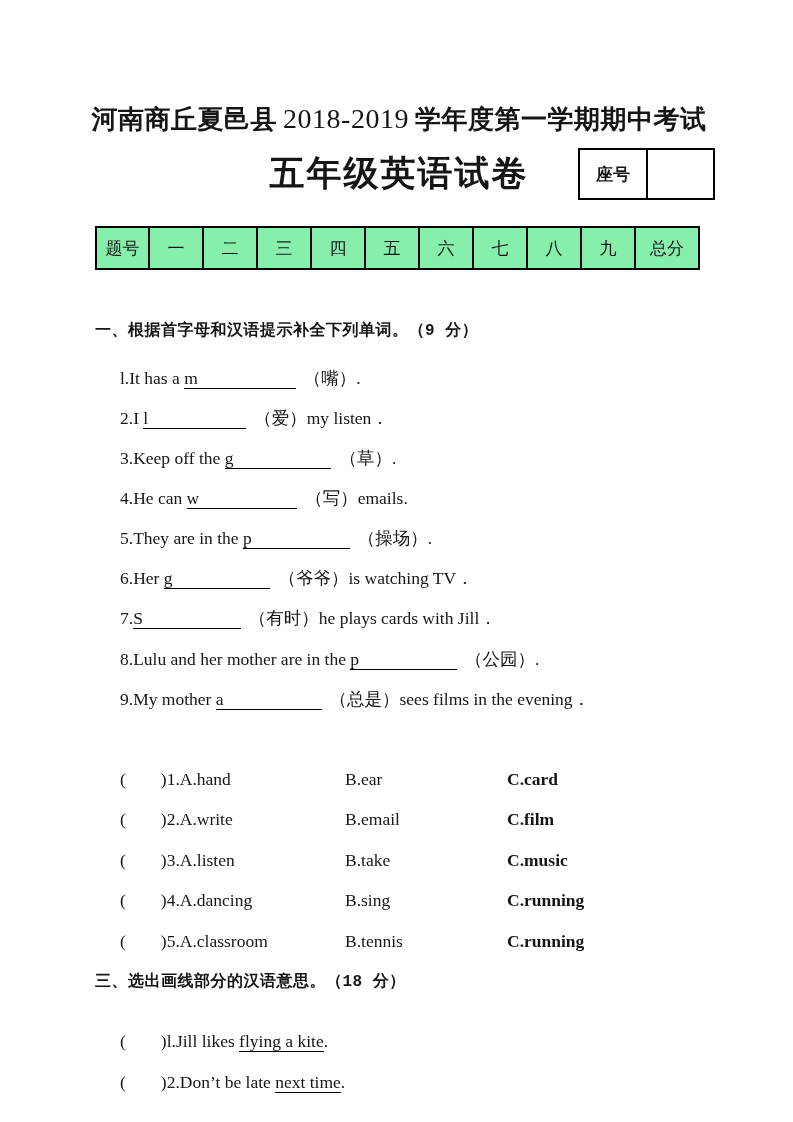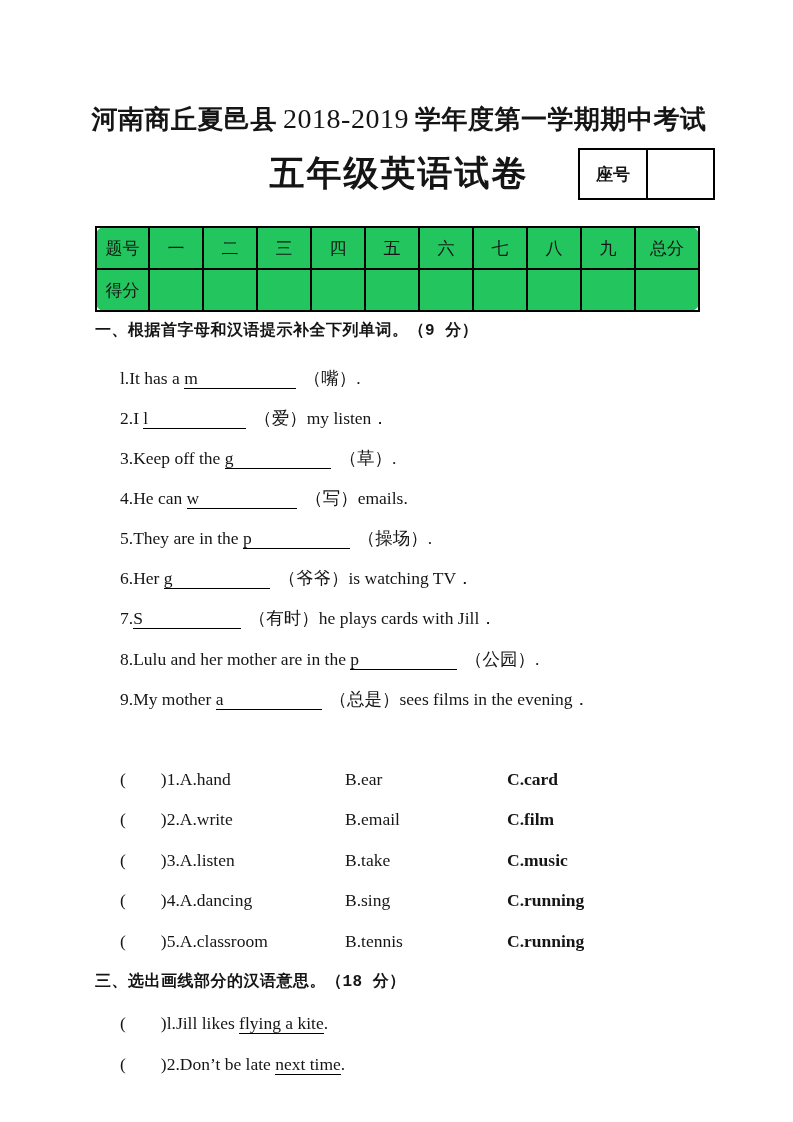--- a/index.html
+++ b/index.html
@@ -60,22 +60,21 @@
     font-size: 17px;
   }
   .seat-value { flex: 1; }
 
   
   .score-table {
     position: absolute;
     left: 95px; top: 226px;
     border-collapse: collapse;
     table-layout: fixed;
-    background: #22c55e;
-    border-radius: 12px;
+    background: #86efac;
   }
   .score-table td {
     border: 2px solid #000;
     height: 40px;
     text-align: center;
     vertical-align: middle;
     font-size: 17px;
     padding: 0;
   }
 
@@ -107,20 +106,21 @@
     font-size: 17.5px;
   }
   .s2-row .choice { position: absolute; left: 0; white-space: pre; }
   .s2-row .optB   { position: absolute; left: 225px; }
   .s2-row .optC   { position: absolute; left: 387px; font-weight: bold; }
   .s3-item {
     position: absolute;
     left: 120px;
     font-size: 17.5px;
     white-space: pre;
+    margin-top: 18px;
   }
   .underlined { border-bottom: 1.5px solid #000; }
 </style>
 </head>
 <body>
 
 <div class="page">
 
   <div class="title"><span>河南商丘夏邑县</span><span class="year">2018-2019</span><span>学年度第一学期期中考试</span></div>
 
@@ -152,33 +152,20 @@
         <td>二</td>
         <td>三</td>
         <td>四</td>
         <td>五</td>
         <td>六</td>
         <td>七</td>
         <td>八</td>
         <td>九</td>
         <td>总分</td>
       </tr>
-      <tr>
-        <td>得分</td>
-        <td></td>
-        <td></td>
-        <td></td>
-        <td></td>
-        <td></td>
-        <td></td>
-        <td></td>
-        <td></td>
-        <td></td>
-        <td></td>
-      </tr>
     </tbody>
   </table>
 
   <div class="sec-heading" style="top:320px">一、根据首字母和汉语提示补全下列单词。（9 分）</div>
 
   <div class="s1-item" style="top:366px"><span>l.It has a </span><span class="fill"><span>m</span></span><span>（嘴）.</span></div>
   <div class="s1-item" style="top:406px"><span>2.I </span><span class="fill"><span>l</span></span><span>（爱）my listen．</span></div>
   <div class="s1-item" style="top:446px"><span>3.Keep off the </span><span class="fill"><span>g</span></span><span>（草）.</span></div>
   <div class="s1-item" style="top:486px"><span>4.He can </span><span class="fill"><span>w</span></span><span>（写）emails.</span></div>
   <div class="s1-item" style="top:526px"><span>5.They are in the </span><span class="fill"><span>p</span></span><span>（操场）.</span></div>

